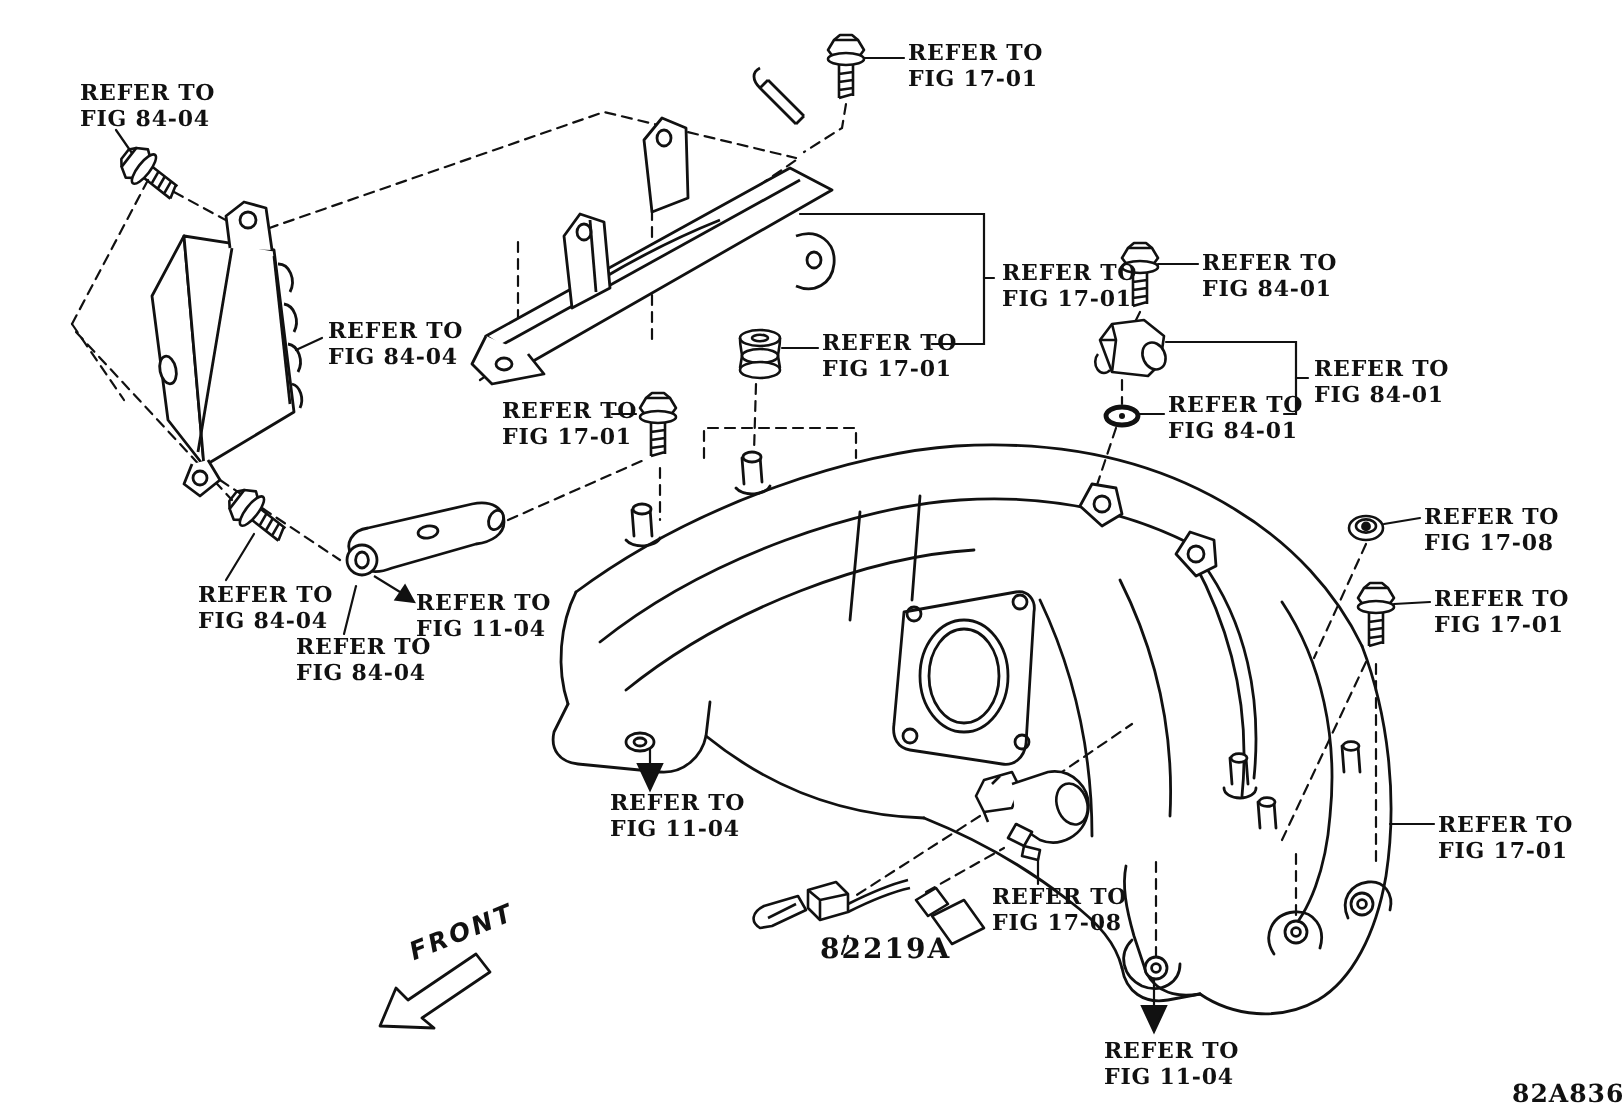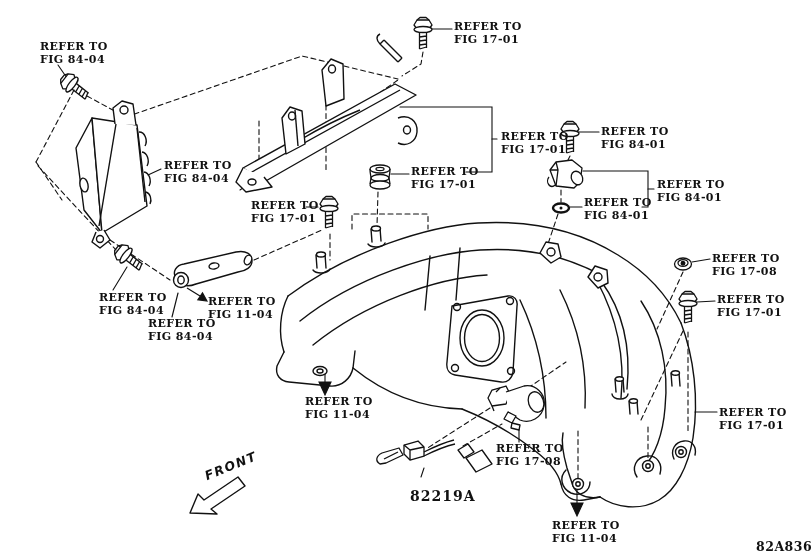--- a/index.html
+++ b/index.html
@@ -263,17 +263,17 @@
 <div class="co" style="left:99px;top:292px"><span>REFER TO</span><span>FIG 84-04</span></div>
 <div class="co" style="left:208px;top:296px"><span>REFER TO</span><span>FIG 11-04</span></div>
 <div class="co" style="left:148px;top:318px"><span>REFER TO</span><span>FIG 84-04</span></div>
 <div class="co" style="left:712px;top:253px"><span>REFER TO</span><span>FIG 17-08</span></div>
 <div class="co" style="left:717px;top:294px"><span>REFER TO</span><span>FIG 17-01</span></div>
 <div class="co" style="left:719px;top:407px"><span>REFER TO</span><span>FIG 17-01</span></div>
 <div class="co" style="left:305px;top:396px"><span>REFER TO</span><span>FIG 11-04</span></div>
 <div class="co" style="left:496px;top:443px"><span>REFER TO</span><span>FIG 17-08</span></div>
 <div class="co" style="left:552px;top:520px"><span>REFER TO</span><span>FIG 11-04</span></div>
 
-<div class="pn" style="left:410px;top:488px">82219A</div>
+<div class="pn" style="left:410px;top:467px">82219A</div>
 <div class="code" style="left:756px;top:539px">82A836</div>
 <div class="front" style="left:208px;top:468px">FRONT</div>
 
 </div>
 
 </body></html>

